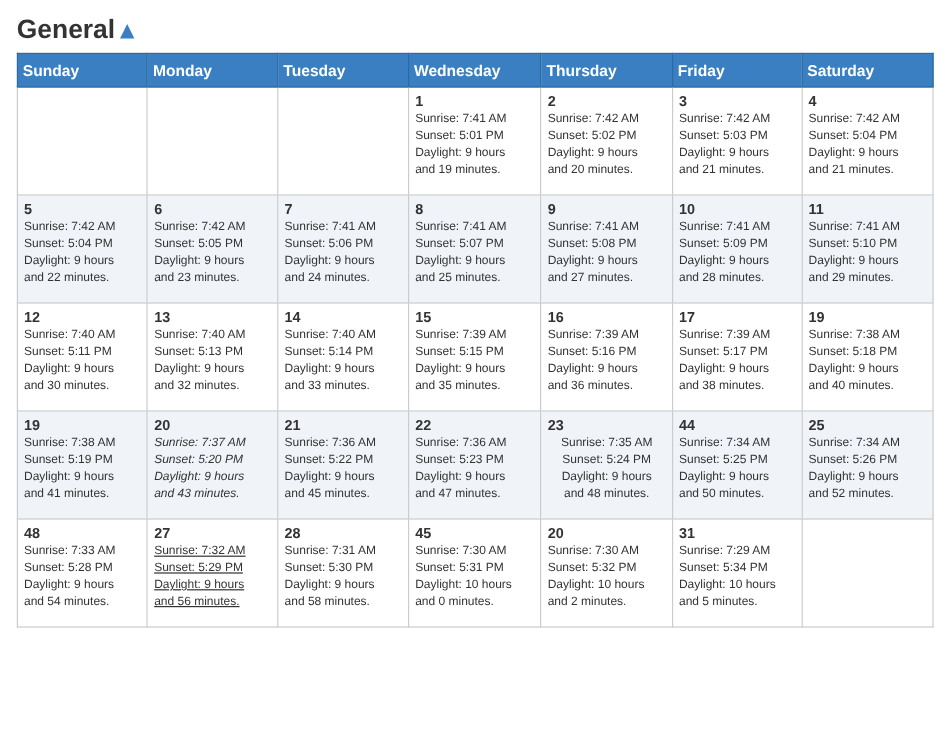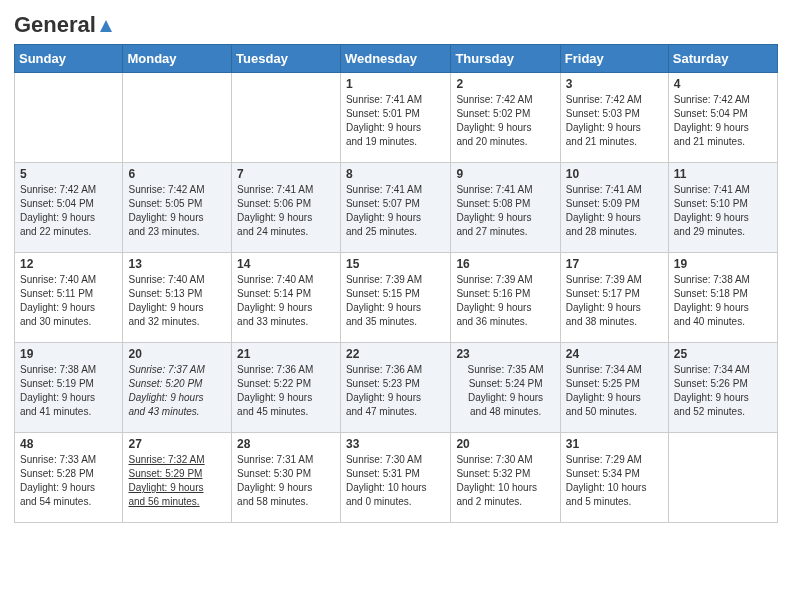--- a/index.html
+++ b/index.html
@@ -292,21 +292,21 @@
 and 47 minutes.</div>
           </td>
           <td>
             <span class="day-number">23</span>
             <div class="day-info" style="white-space: pre-line; text-align: center;">Sunrise: 7:35 AM
 Sunset: 5:24 PM
 Daylight: 9 hours
 and 48 minutes.</div>
           </td>
           <td>
-            <span class="day-number">24</span>
+            <span class="day-number">44</span>
             <div class="day-info" style="white-space: pre-line;">Sunrise: 7:34 AM
 Sunset: 5:25 PM
 Daylight: 9 hours
 and 50 minutes.</div>
           </td>
           <td>
             <span class="day-number">25</span>
             <div class="day-info" style="white-space: pre-line;">Sunrise: 7:34 AM
 Sunset: 5:26 PM
 Daylight: 9 hours
@@ -329,21 +329,21 @@
 and 56 minutes.</div>
           </td>
           <td>
             <span class="day-number">28</span>
             <div class="day-info" style="white-space: pre-line;">Sunrise: 7:31 AM
 Sunset: 5:30 PM
 Daylight: 9 hours
 and 58 minutes.</div>
           </td>
           <td>
-            <span class="day-number">33</span>
+            <span class="day-number">45</span>
             <div class="day-info" style="white-space: pre-line;">Sunrise: 7:30 AM
 Sunset: 5:31 PM
 Daylight: 10 hours
 and 0 minutes.</div>
           </td>
           <td>
             <span class="day-number">20</span>
             <div class="day-info" style="white-space: pre-line;">Sunrise: 7:30 AM
 Sunset: 5:32 PM
 Daylight: 10 hours

